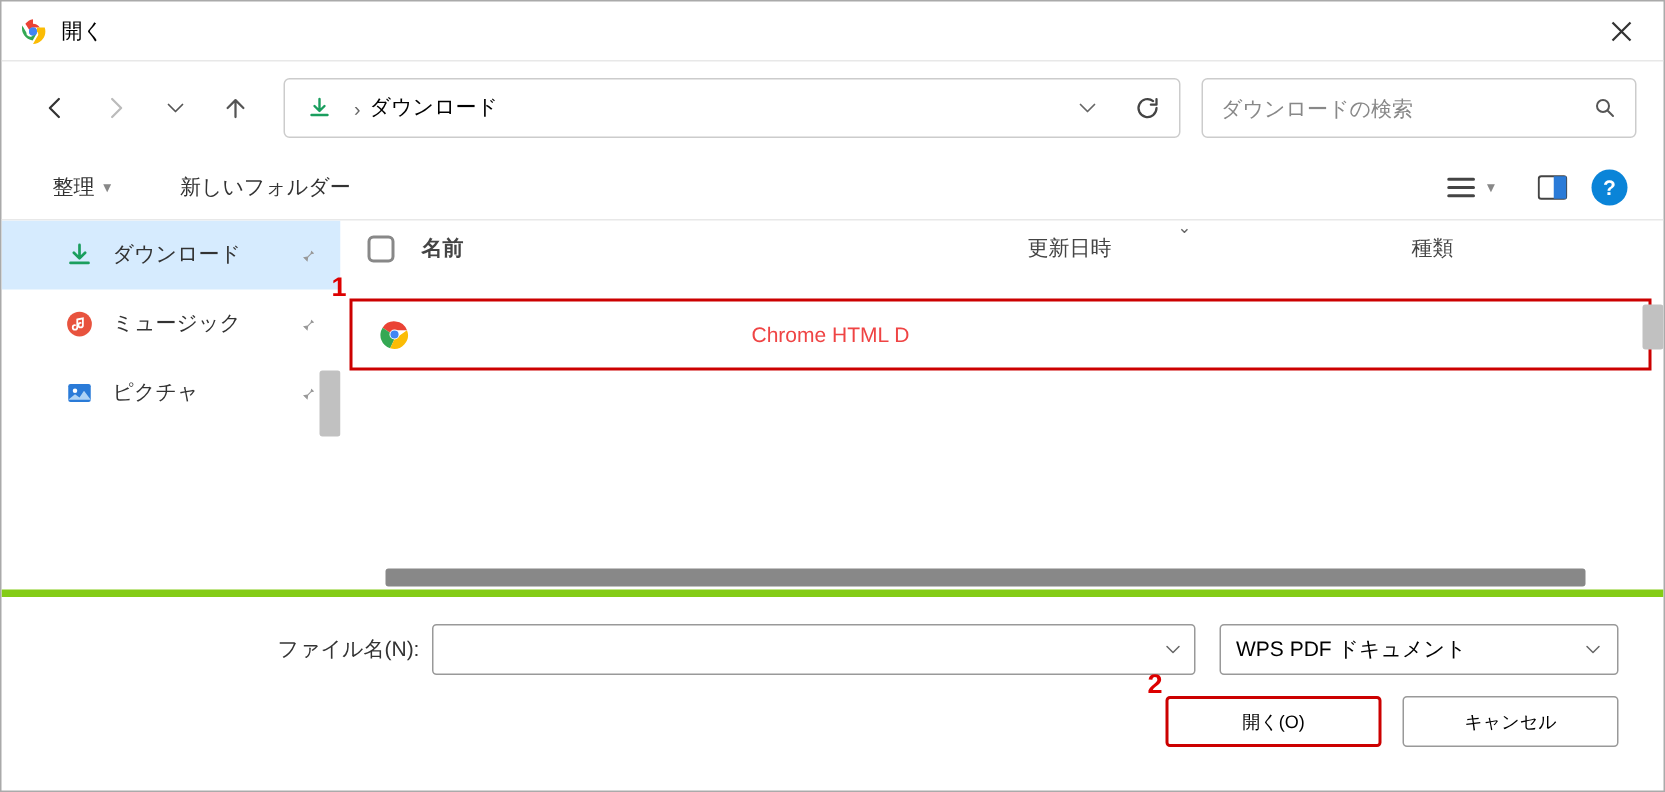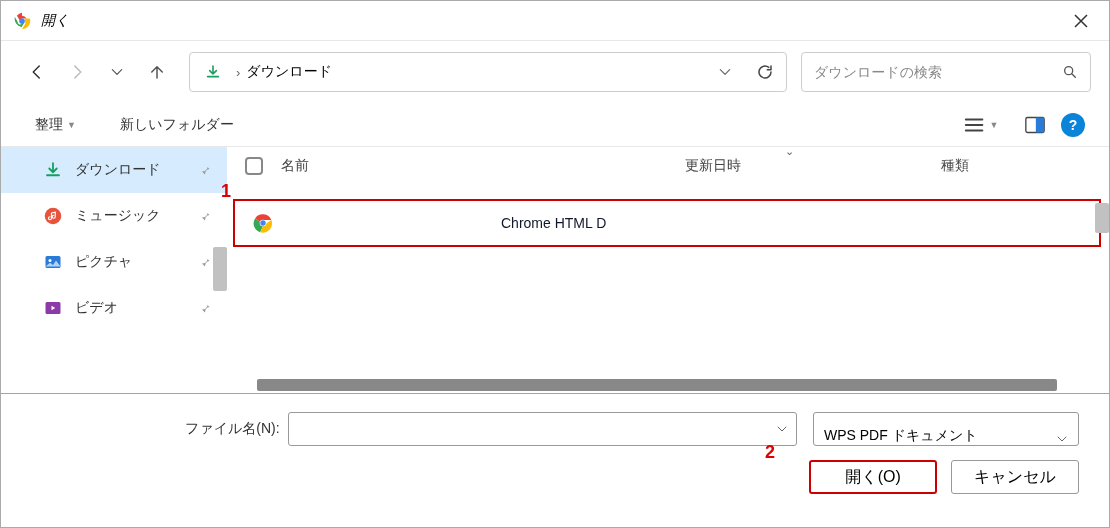--- a/index.html
+++ b/index.html
@@ -1,20 +1,20 @@
 <!DOCTYPE html>
 <html><head>
   <meta charset="utf-8">
   <style>
     * { box-sizing: border-box; margin: 0; padding: 0; font-family: "Yu Gothic UI", "Meiryo", sans-serif; }
     body { background: #fff; width: 1110px; height: 528px; overflow: hidden; border: 1px solid #aaa; }
     
     .titlebar { height: 40px; display: flex; align-items: center; padding: 0 12px; border-bottom: 1px solid #e8e8e8; }
     .chrome-logo { width: 18px; height: 18px; margin-right: 10px; }
-    .title { font-size: 14px; flex: 1; font-style: italic; }
+    .title { font-size: 14px; flex: 1; }
     .close-btn { width: 32px; height: 32px; display: flex; align-items: center; justify-content: center; font-size: 14px; cursor: pointer; }
     
     .navbar { height: 62px; display: flex; align-items: center; padding: 0 18px; gap: 4px; }
     .nav-btn { width: 36px; height: 36px; display: flex; align-items: center; justify-content: center; color: #555; cursor: pointer; border-radius: 4px; }
     .nav-btn.disabled { color: #bbb; }
     .path-box { flex: 1; height: 40px; border: 1px solid #ccc; border-radius: 4px; display: flex; align-items: center; padding: 0 6px; margin-left: 10px; }
     .path-dl-icon { width: 18px; display: flex; justify-content: center; color: #1a9e5e; margin: 0 8px; }
     .path-sep { color: #666; margin: 0 6px; font-size: 13px; }
     .path-text { font-size: 14px; }
     .path-actions { margin-left: auto; display: flex; align-items: center; gap: 12px; }
@@ -38,47 +38,47 @@
     .sidebar-item.active { background: #d6ebfe; }
     .sidebar-icon { width: 20px; height: 20px; display: flex; align-items: center; justify-content: center; flex-shrink: 0; }
     .sidebar-label { flex: 1; color: #333; }
     .pin-icon { color: #999; font-size: 12px; }
     .sb-scroll { position: absolute; right: 0; top: 100px; width: 14px; height: 44px; background: #c1c1c1; border-radius: 2px; }
     
     .filelist { flex: 1; position: relative; }
     .list-header { height: 38px; display: flex; align-items: center; padding: 0 18px; font-size: 14px; color: #444; }
     .hdr-check { width: 36px; display: flex; align-items: center; }
     .checkbox { width: 18px; height: 18px; border: 2px solid #888; border-radius: 4px; cursor: pointer; }
-    .hdr-name { flex: 1; }
+    .hdr-name { flex: 1; font-weight: bold; }
     .hdr-date { width: 220px; display: flex; align-items: center; gap: 90px; position: relative; }
     .sort-ind { position: absolute; left: 100px; top: -12px; font-size: 11px; color: #666; }
     .hdr-type { width: 150px; margin-left: 36px; }
     
     .file-row { height: 48px; display: flex; align-items: center; padding: 0 18px; font-size: 14px; margin: 14px 0 0 0; position: relative; }
     .annotation1 { position: absolute; left: -6px; top: -18px; color: #d00; font-weight: bold; font-size: 18px; }
     .row-highlight { position: absolute; left: 6px; right: 8px; top: 0; bottom: 0; border: 2px solid #c00; pointer-events: none; }
     .file-icon-wrap { width: 36px; display: flex; align-items: center; justify-content: center;}
     .file-name { flex: 1; padding-left: 8px; }
     .file-date { width: 220px; }
     .date-blank { width: 150px; height: 20px; background: #fefefe; }
-    .file-type { width: 150px; color: #0f172a; white-space: nowrap; overflow: hidden; }
+    .file-type { width: 150px; color: #ef4444; white-space: nowrap; overflow: hidden; }
     .fl-scrollbar-v { position: absolute; right: 0; top: 56px; width: 14px; height: 30px; background: #c1c1c1; border-radius: 2px; }
     .fl-scrollbar-h { position: absolute; left: 30px; bottom: 2px; height: 12px; width: 800px; background: #888; border-radius: 2px; }
     
-    .footer { border-top: 1px solid #84cc16; padding: 18px 30px; position: relative; }
+    .footer { border-top: 5px solid #84cc16; padding: 18px 30px; position: relative; }
     .footer-row1 { display: flex; align-items: center; gap: 8px; }
     .fn-label { font-size: 14px; color: #333; margin-left: 154px; }
     .fn-input-wrap { flex: 1; height: 34px; border: 1px solid #999; border-radius: 3px; display: flex; align-items: center; padding: 0 8px; }
     .fn-input { border: none; outline: none; flex: 1; font-size: 14px; }
     .fn-dropdown { color: #666; cursor: pointer; font-size: 12px; }
-    .filter-wrap { width: 266px; height: 34px; border: 1px solid #999; border-radius: 3px; display: flex; align-items: flex-end; padding: 0 10px; margin-left: 8px; }
+    .filter-wrap { width: 266px; height: 34px; border: 1px solid #999; border-radius: 3px; display: flex; align-items: center; padding: 0 10px; margin-left: 8px; }
     .filter-label { flex: 1; font-size: 14px; }
     .footer-row2 { display: flex; justify-content: flex-end; gap: 14px; margin-top: 14px; position: relative; }
     .annotation2 { position: absolute; right: 304px; top: -18px; color: #d00; font-weight: bold; font-size: 18px; }
-    .action-btn { width: 128px; height: 34px; border: 1px solid #999; border-radius: 3px; background: #fff; font-size: 16px; cursor: pointer; display: flex; align-items: center; justify-content: center; }
+    .action-btn { width: 144px; height: 34px; border: 1px solid #999; border-radius: 3px; background: #fff; font-size: 12px; cursor: pointer; display: flex; align-items: center; justify-content: center; }
     .action-btn.primary { border: 2px solid #c00; }
     
     svg { display: block; }
   </style>
 </head>
 <body>
 
 <div class="titlebar">
   <span class="chrome-logo">
     <svg width="18" height="18" viewBox="0 0 48 48">
@@ -213,34 +213,20 @@
             <path d="M2 18l6-5 4 3 4-6 6 8H2z" fill="#aed3f5"></path>
           </svg>
         </span>
       <span class="sidebar-label">ピクチャ</span>
       <span class="pin-icon">
           <svg width="12" height="12" viewBox="0 0 24 24">
             <path d="M14 3l7 7-4 1-4 4-1 6-3-3-6 6 6-6-3-3 6-1 4-4 1-4z" fill="#999"></path>
           </svg>
         </span>
     </div>
-    <div class="sidebar-item">
-      <span class="sidebar-icon">
-          <svg width="18" height="18" viewBox="0 0 24 24">
-            <rect x="2" y="4" width="20" height="16" rx="2" fill="#8b3aa8"></rect>
-            <path d="M10 9v6l5-3z" fill="#fff"></path>
-          </svg>
-        </span>
-      <span class="sidebar-label">ビデオ</span>
-      <span class="pin-icon">
-          <svg width="12" height="12" viewBox="0 0 24 24">
-            <path d="M14 3l7 7-4 1-4 4-1 6-3-3-6 6 6-6-3-3 6-1 4-4 1-4z" fill="#999"></path>
-          </svg>
-        </span>
-    </div>
     <div class="sb-scroll"></div>
   </div>
 
   <div class="filelist">
     <div class="list-header">
       <span class="hdr-check">
           <span class="checkbox"></span>
         </span>
       <span class="hdr-name">名前</span>
       <span class="hdr-date">

